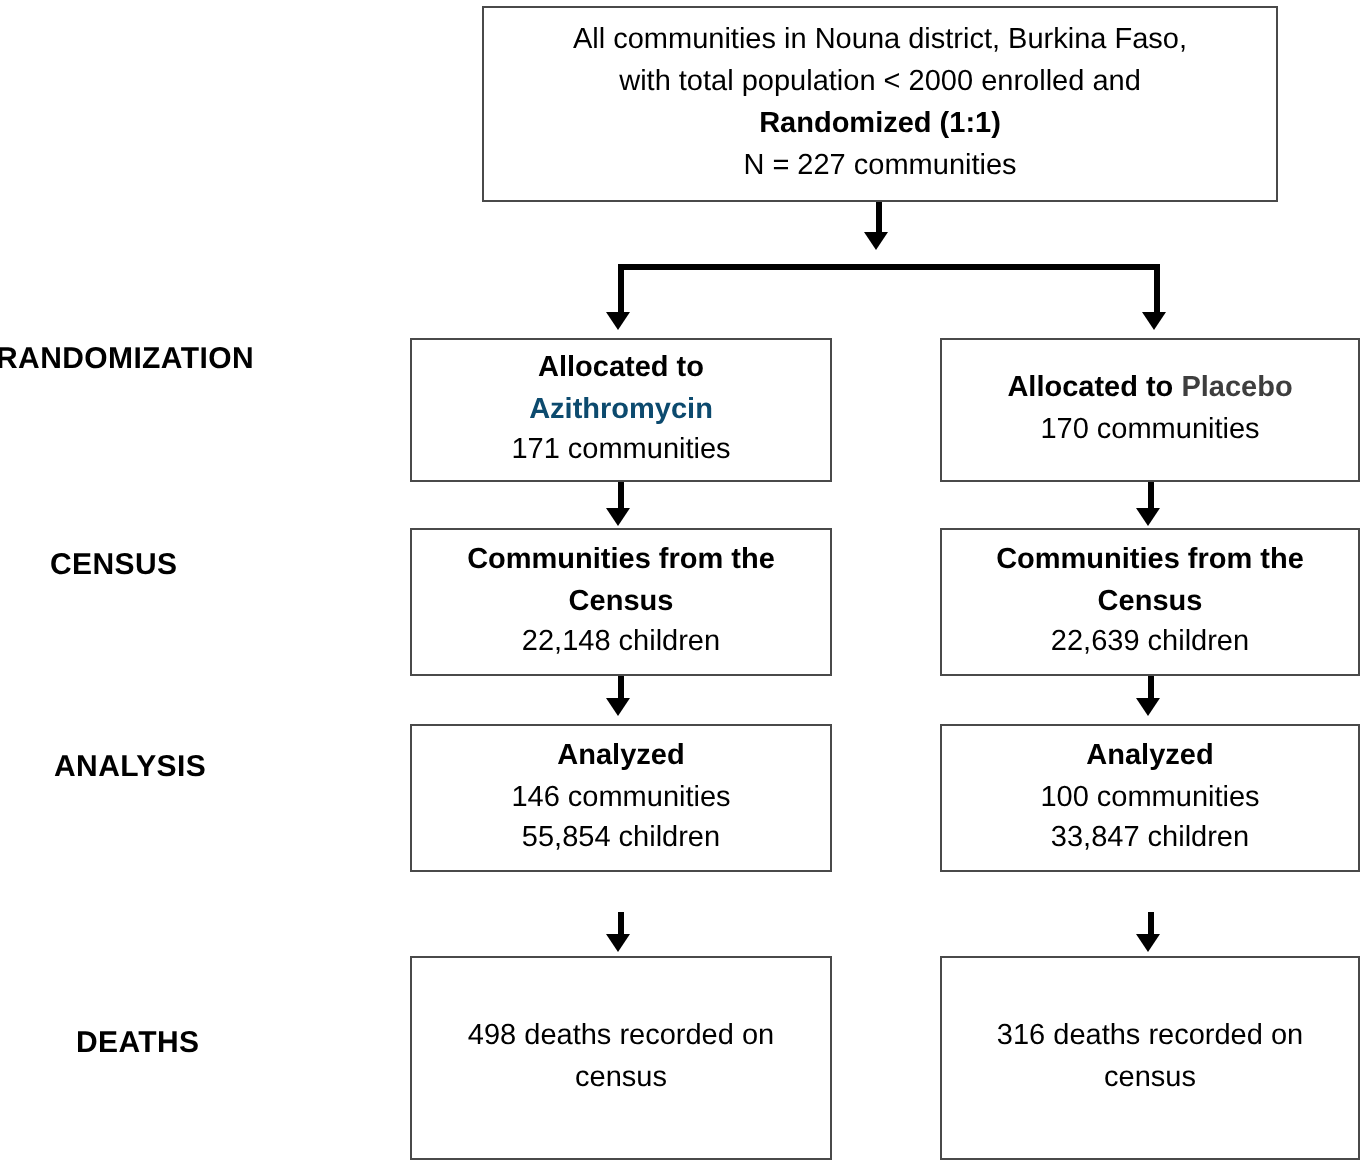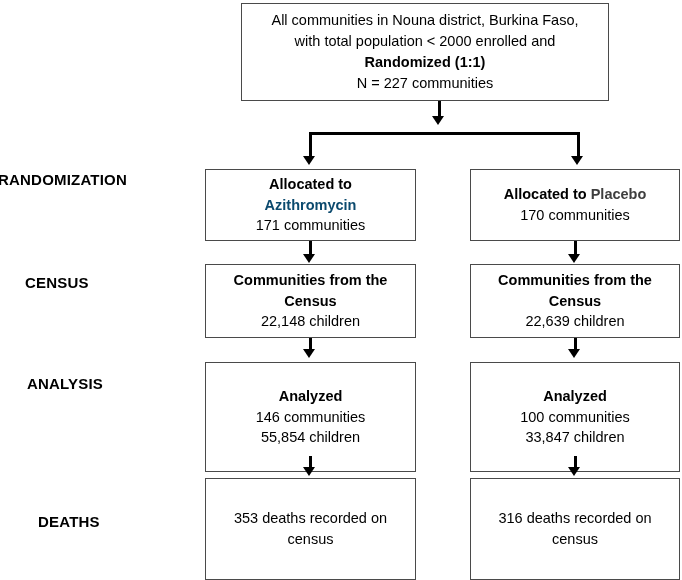--- a/index.html
+++ b/index.html
@@ -31,32 +31,32 @@
     line-height: 1.42;
   }
   .box .line { display: block; white-space: nowrap; }
   .line.b { font-weight: bold; }
   .line.drug { font-weight: bold; color: #0c4a6e; }
   .line.inline-pair { font-weight: bold; }
   .line.inline-pair .drug-inline { color: #3e3e3e; font-weight: bold; }
 
   
   #box-enrollment {
-    left: 241px; top: 3px; width: 368px; height: 98px;
+    left: 241px; top: 3px; width: 398px; height: 98px;
     font-size: 14.5px;
     line-height: 1.45;
   }
 
   
   .col-left  { left: 205px; width: 211px; }
   .col-right { left: 470px; width: 210px; }
 
   #box-alloc-azithro, #box-alloc-placebo { top: 169px; height: 72px; }
   #box-census-azithro, #box-census-placebo { top: 264px; height: 74px; }
-  #box-analysis-azithro, #box-analysis-placebo { top: 362px; height: 110px; }
+  #box-analysis-azithro, #box-analysis-placebo { top: 362px; height: 74px; }
   #box-deaths-azithro, #box-deaths-placebo { top: 478px; height: 102px; }
 
   
   .stage-label {
     position: absolute;
     font-weight: bold;
     font-size: 15px;
     color: #000000;
     letter-spacing: 0.2px;
     white-space: nowrap;
@@ -149,21 +149,21 @@
   <div class="box col-left" id="box-analysis-azithro">
     <span class="line b">Analyzed</span>
     <span class="line">146 communities</span>
     <span class="line">55,854 children</span>
   </div>
 
   <div class="conn vline" id="l-anal-death-v"></div>
   <div class="arrowhead" id="l-anal-death-a"></div>
 
   <div class="box col-left" id="box-deaths-azithro">
-    <span class="line">353 deaths recorded on</span>
+    <span class="line">498 deaths recorded on</span>
     <span class="line">census</span>
   </div>
 
   <div class="box col-right" id="box-alloc-placebo">
     <span class="line inline-pair"><span>Allocated to</span>&nbsp;<span class="drug-inline">Placebo</span></span>
     <span class="line">170 communities</span>
   </div>
 
   <div class="conn vline" id="r-alloc-census-v"></div>
   <div class="arrowhead" id="r-alloc-census-a"></div>

